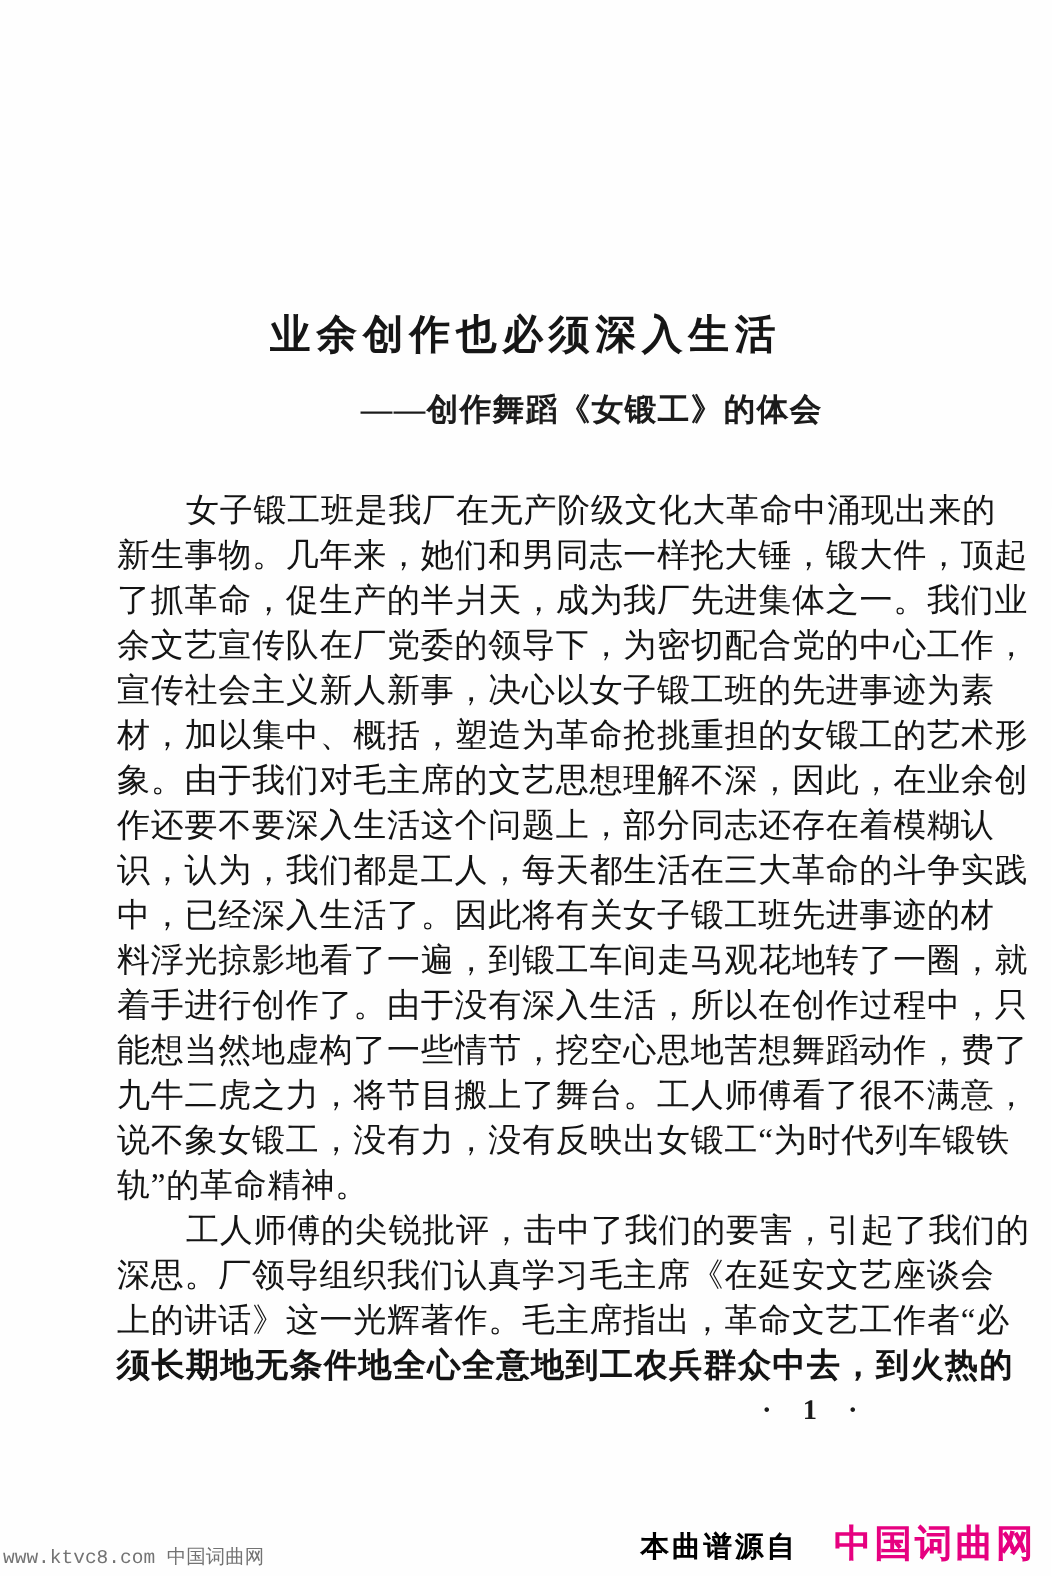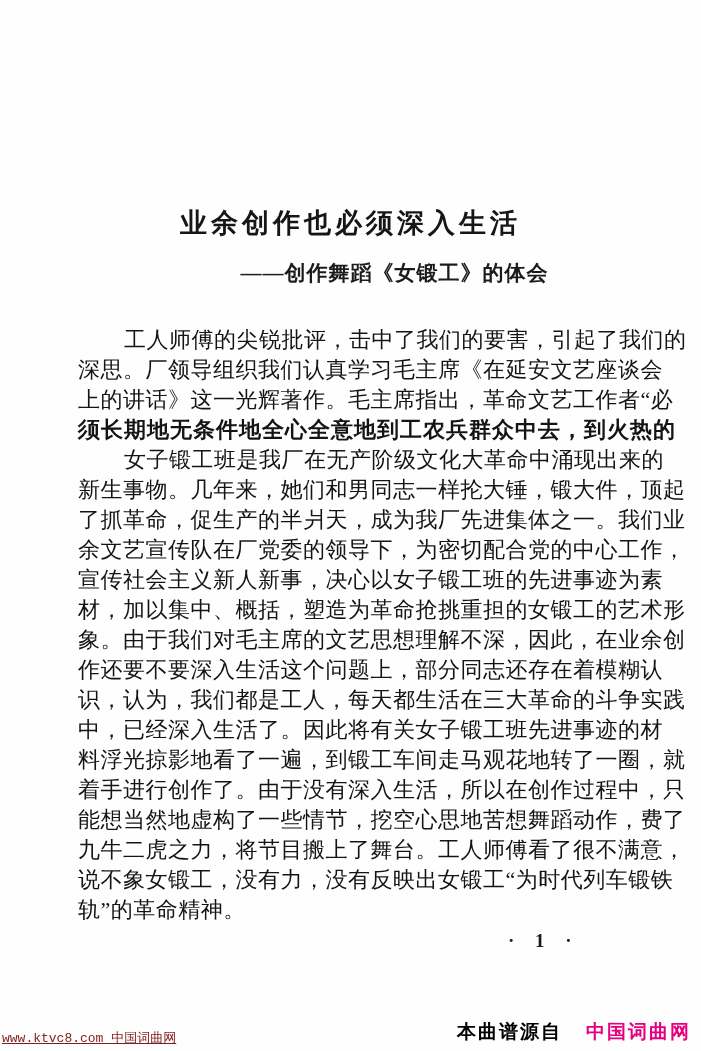--- a/index.html
+++ b/index.html
@@ -60,79 +60,78 @@
     letter-spacing: 8px;
     font-weight: bold;
     color: #1a1a1a;
   }
   .footer-left {
     position: absolute;
     left: 2px;
     bottom: 4px;
     font-size: 13px;
     font-family: "Liberation Mono", "DejaVu Sans Mono", monospace;
-    color: #7f1d1d;
+    color: #737373;
     white-space: nowrap;
-    text-decoration: underline;
   }
   .footer-right {
     position: absolute;
     right: 10px;
     bottom: 6px;
     white-space: nowrap;
     font-family: "Liberation Sans", "DejaVu Sans", sans-serif;
   }
   .footer-right .attribution-prefix {
     font-size: 19px;
     font-weight: bold;
     color: #000000;
     letter-spacing: 2px;
     margin-right: 24px;
     text-align: right;
   }
   .footer-right .footer-brand {
-    font-size: 19px;
+    font-size: 25px;
     font-weight: bold;
     letter-spacing: 2px;
   }
 </style>
 </head>
 <body>
 
 <div class="page">
 
   <h1 class="article-title">业余创作也必须深入生活</h1>
 
   <h2 class="article-subtitle">——创作舞蹈《女锻工》的体会</h2>
 
   <div class="body-text">
-    <div class="paragraph">
-      <div class="line indent">工人师傅的尖锐批评，击中了我们的要害，引起了我们的</div>
-      <div class="line">深思。厂领导组织我们认真学习毛主席《在延安文艺座谈会</div>
-      <div class="line">上的讲话》这一光辉著作。毛主席指出，革命文艺工作者“必</div>
-      <div class="line emphasis">须长期地无条件地全心全意地到工农兵群众中去，到火热的</div>
-    </div>
     <div class="paragraph">
       <div class="line indent">女子锻工班是我厂在无产阶级文化大革命中涌现出来的</div>
       <div class="line">新生事物。几年来，她们和男同志一样抡大锤，锻大件，顶起</div>
       <div class="line">了抓革命，促生产的半爿天，成为我厂先进集体之一。我们业</div>
       <div class="line">余文艺宣传队在厂党委的领导下，为密切配合党的中心工作，</div>
       <div class="line">宣传社会主义新人新事，决心以女子锻工班的先进事迹为素</div>
       <div class="line">材，加以集中、概括，塑造为革命抢挑重担的女锻工的艺术形</div>
       <div class="line">象。由于我们对毛主席的文艺思想理解不深，因此，在业余创</div>
       <div class="line">作还要不要深入生活这个问题上，部分同志还存在着模糊认</div>
       <div class="line">识，认为，我们都是工人，每天都生活在三大革命的斗争实践</div>
       <div class="line">中，已经深入生活了。因此将有关女子锻工班先进事迹的材</div>
       <div class="line">料浮光掠影地看了一遍，到锻工车间走马观花地转了一圈，就</div>
       <div class="line">着手进行创作了。由于没有深入生活，所以在创作过程中，只</div>
       <div class="line">能想当然地虚构了一些情节，挖空心思地苦想舞蹈动作，费了</div>
       <div class="line">九牛二虎之力，将节目搬上了舞台。工人师傅看了很不满意，</div>
       <div class="line">说不象女锻工，没有力，没有反映出女锻工“为时代列车锻铁</div>
       <div class="line">轨”的革命精神。</div>
     </div>
+    <div class="paragraph">
+      <div class="line indent">工人师傅的尖锐批评，击中了我们的要害，引起了我们的</div>
+      <div class="line">深思。厂领导组织我们认真学习毛主席《在延安文艺座谈会</div>
+      <div class="line">上的讲话》这一光辉著作。毛主席指出，革命文艺工作者“必</div>
+      <div class="line emphasis">须长期地无条件地全心全意地到工农兵群众中去，到火热的</div>
+    </div>
   </div>
 
   <div class="page-number">· 1 ·</div>
 
   <div class="footer-left">www.ktvc8.com 中国词曲网</div>
 
   <div class="footer-right">
     <span class="attribution-prefix">本曲谱源自</span><span class="footer-brand" style="color: rgb(230, 0, 128);">中国词曲网</span>
   </div>
 

